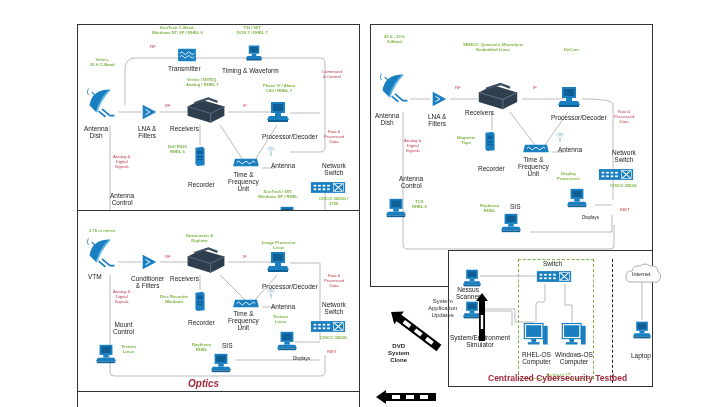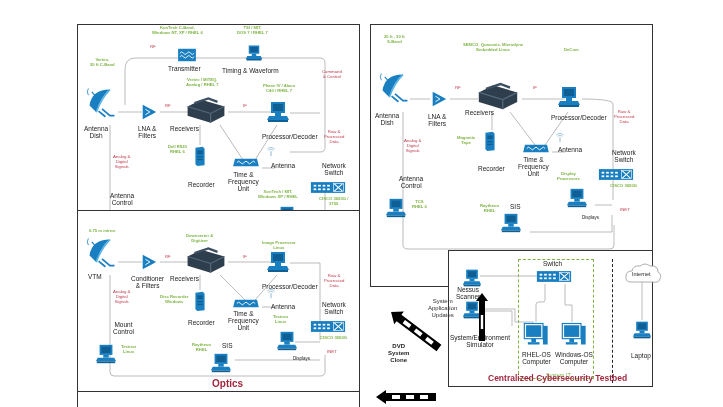--- a/index.html
+++ b/index.html
@@ -375,21 +375,21 @@
 Linux</div>
 <div class="r" style="left: 165px; top: 255px; white-space: pre;">RF</div>
 <div class="r" style="left: 243px; top: 255px; white-space: pre;">IF</div>
 <div class="r" style="left:324px;top:274px;white-space:pre">Raw &amp;
 Processed
 Data</div>
 <div class="r" style="left:113px;top:290px;white-space:pre">Analog &amp;
 Digital
 Signals</div>
 <div class="r" style="left: 327px; top: 350px; white-space: pre;">INET</div>
-<div class="title" style="left: 212px; top: 378px; white-space: pre;">Optics</div>
+<div class="title" style="left: 188px; top: 378px; white-space: pre; font-style: italic;">Optics</div>
 
 <div class="panel" style="left:448px;top:250px;width:205px;height:137px;"></div>
 <div style="position:absolute;left:518px;top:259px;width:76px;height:120px;border:1px dashed #7cb342;box-sizing:border-box;"></div>
 <div style="position:absolute;left:612px;top:259px;width:0;height:124px;border-left:1.2px dashed #222;"></div>
 <svg class="wires" width="723" height="407">
   <g fill="none" stroke="#aaa" stroke-width="0.8">
     <path d="M480 276 L538 276"></path>
     <path d="M545 284 L545 300 Q545 302 543 302 L538 302 Q536 302 536 305 L536 322"></path>
     <path d="M565 284 L565 305 L572 305 L572 322"></path>
     <path d="M480 309 L515 309 L515 322 L534 322"></path>

